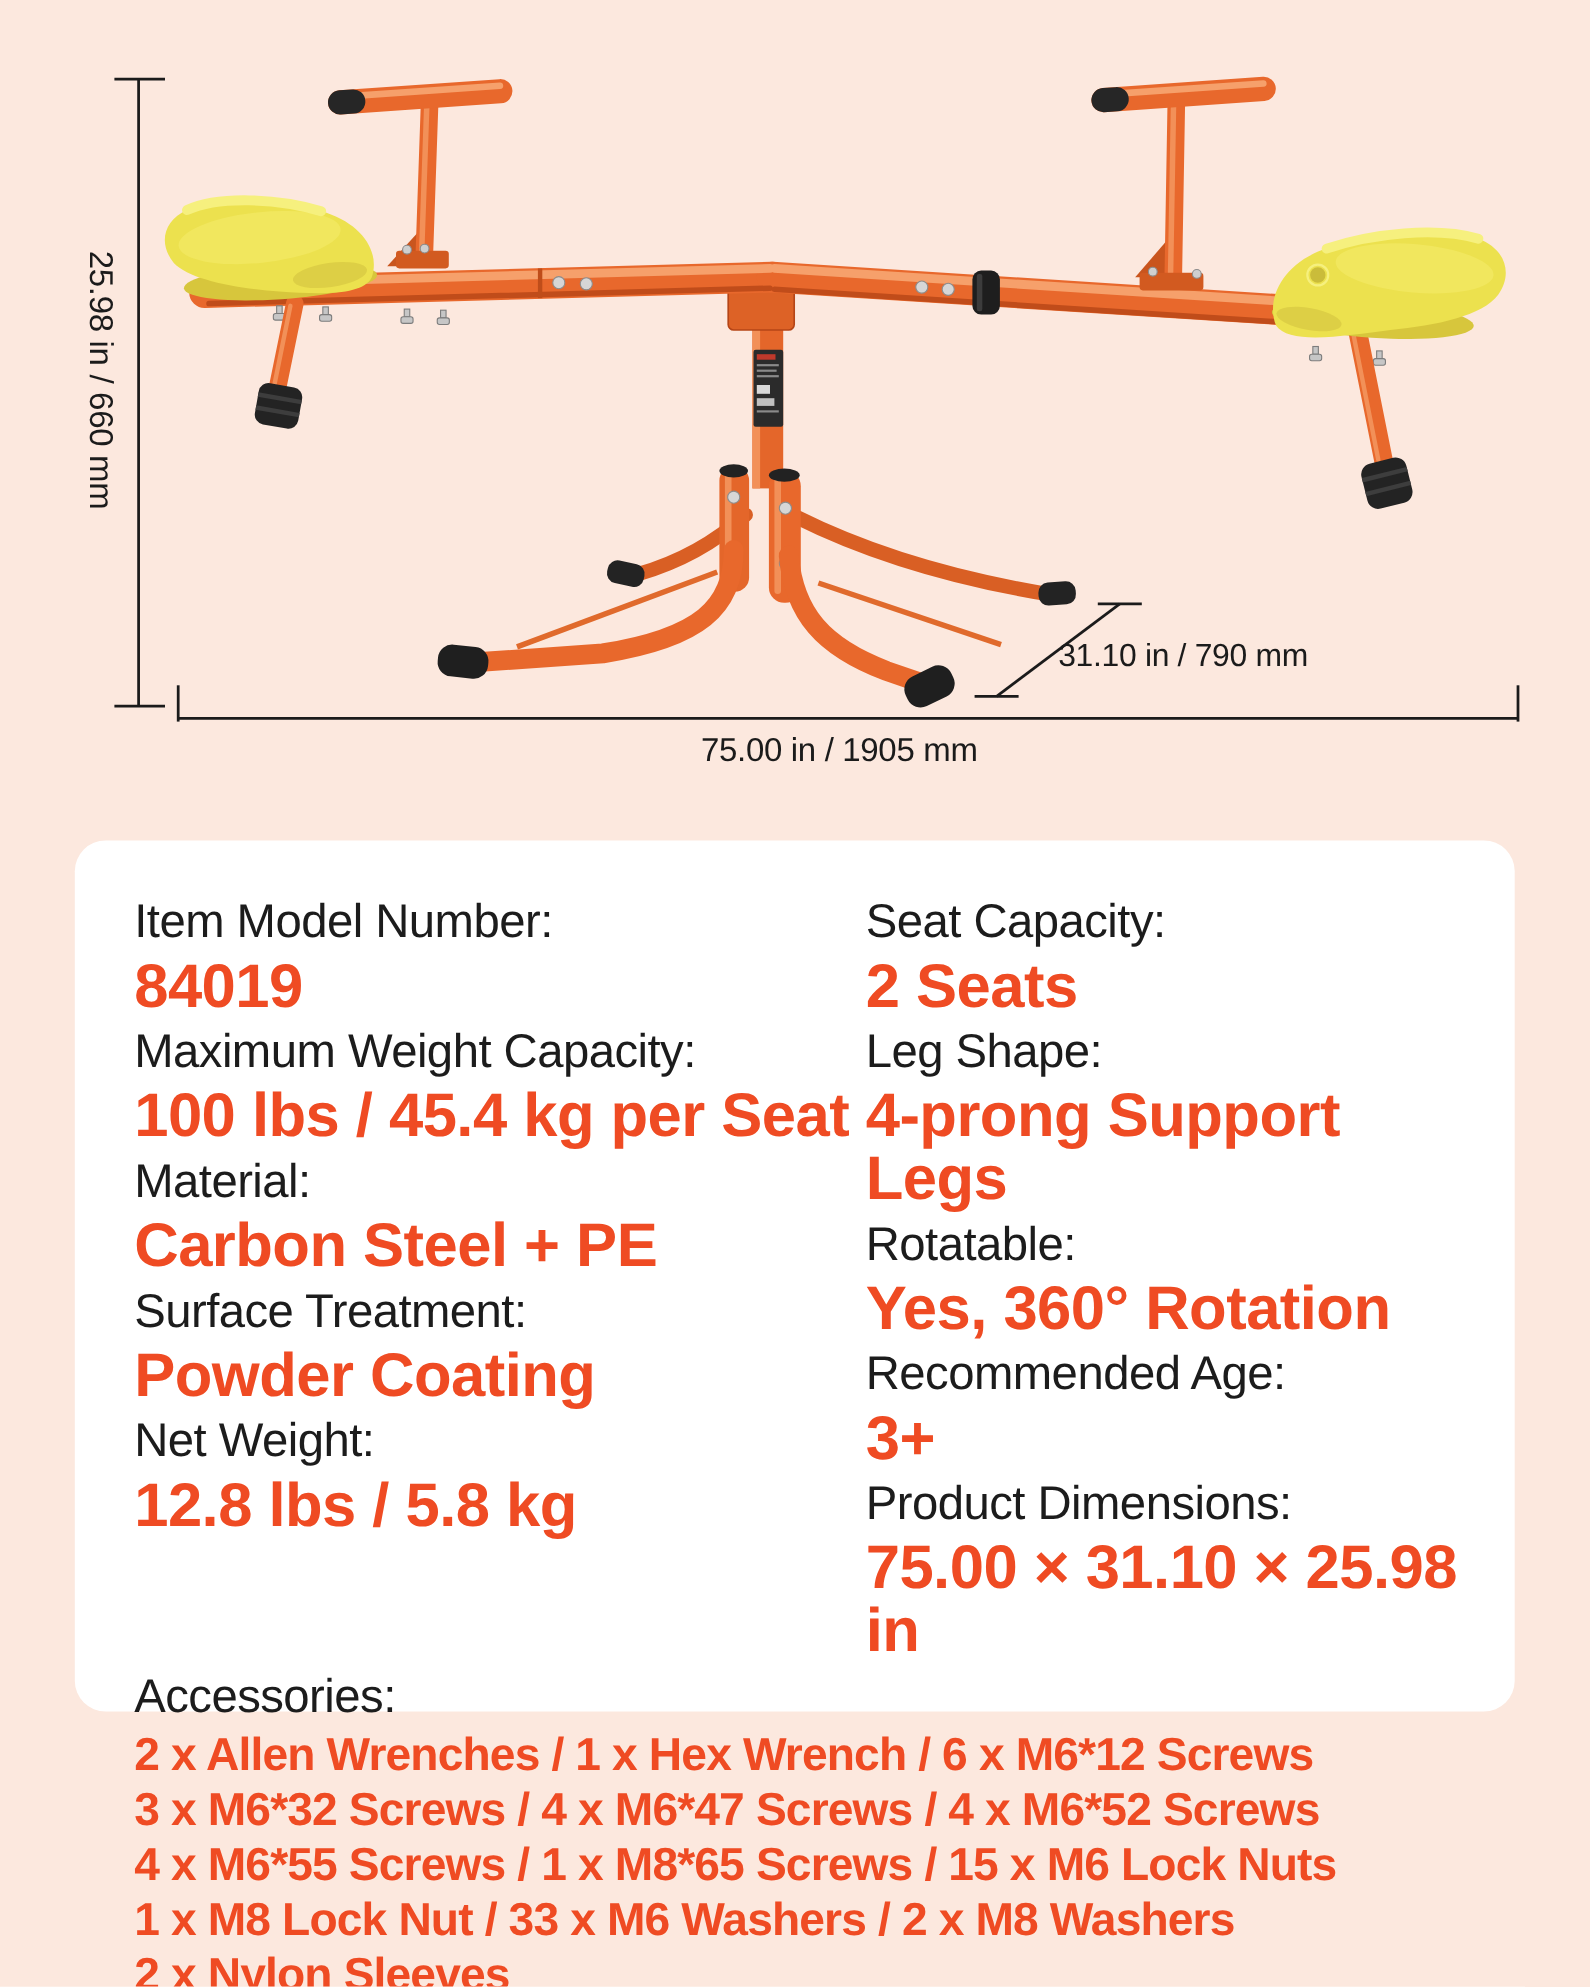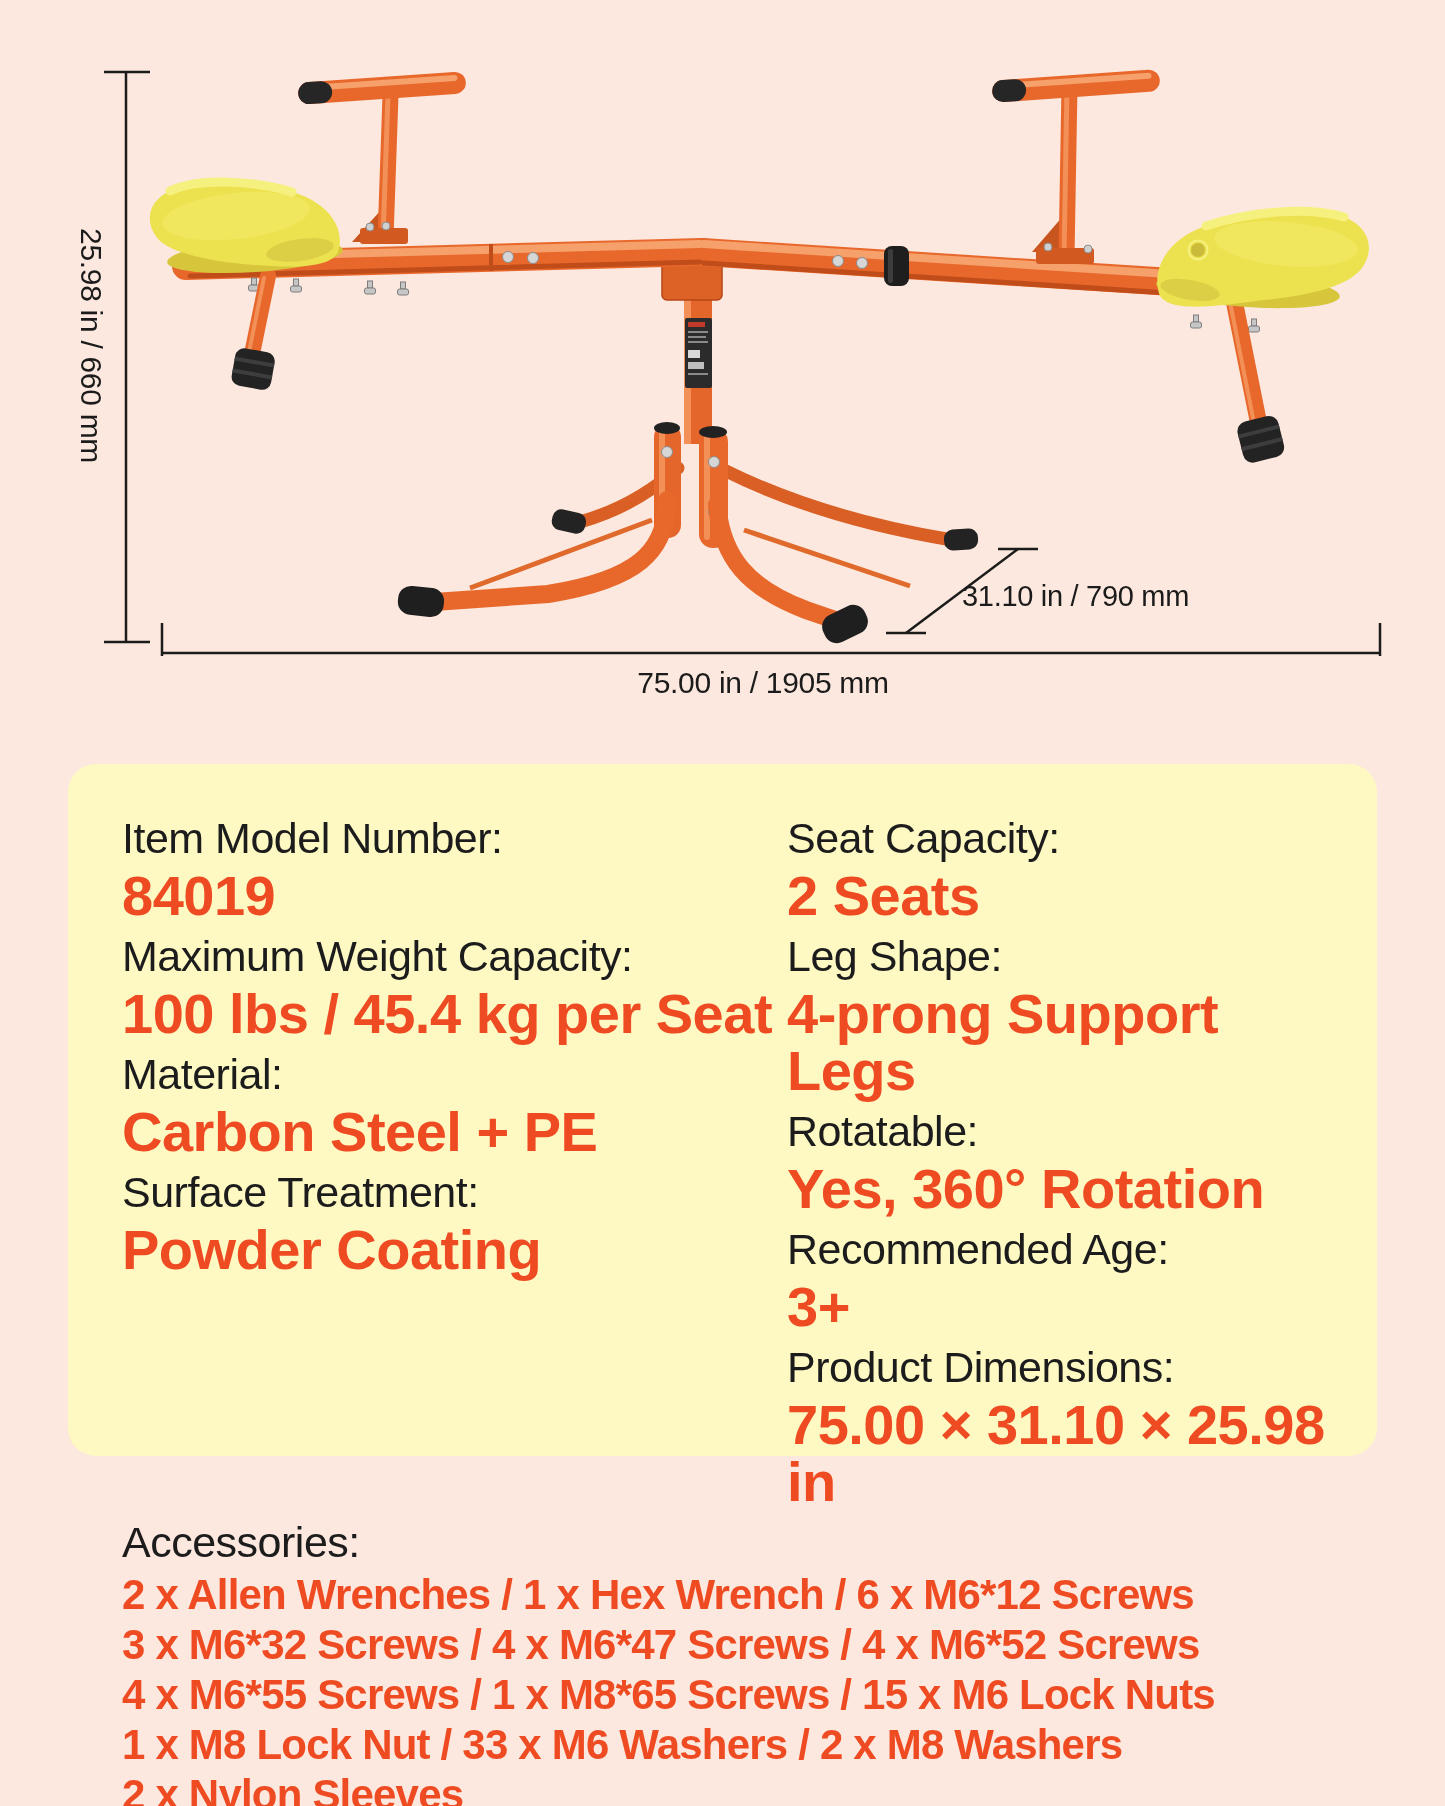--- a/index.html
+++ b/index.html
@@ -22,22 +22,22 @@
   .dim-label.vertical{
     writing-mode:vertical-rl;
     top:228px;left:74px;
   }
   .dim-label.depth{top:580px;left:962px;font-size:29px;}
   .dim-label.length{top:666px;left:563px;width:400px;text-align:center;}
   
   .spec-card{
     position:absolute;
     left:68px;top:764px;
-    width:1309px;height:692px;
-    background:#fef9c3;
+    width:1309px;height:792px;
+    background:#ffffff;
     border-radius:28px;
     box-sizing:border-box;
     padding:46px 38px 0 54px;
   }
   .spec-cols{display:grid;grid-template-columns:665px 1fr;}
   .spec-group{margin-bottom:4px;}
   .spec-label{
     font-size:43px;line-height:57px;
     color:#1c1c1c;letter-spacing:-0.5px;
   }
@@ -251,20 +251,24 @@
           <div class="spec-value">100 lbs / 45.4 kg per Seat</div>
         </div>
         <div class="spec-group">
           <div class="spec-label">Material:</div>
           <div class="spec-value">Carbon Steel + PE</div>
         </div>
         <div class="spec-group">
           <div class="spec-label">Surface Treatment:</div>
           <div class="spec-value">Powder Coating</div>
         </div>
+        <div class="spec-group">
+          <div class="spec-label">Net Weight:</div>
+          <div class="spec-value">12.8 lbs / 5.8 kg</div>
+        </div>
       </div>
 
       <div>
         <div class="spec-group">
           <div class="spec-label">Seat Capacity:</div>
           <div class="spec-value">2 Seats</div>
         </div>
         <div class="spec-group">
           <div class="spec-label">Leg Shape:</div>
           <div class="spec-value">4-prong Support Legs</div>

